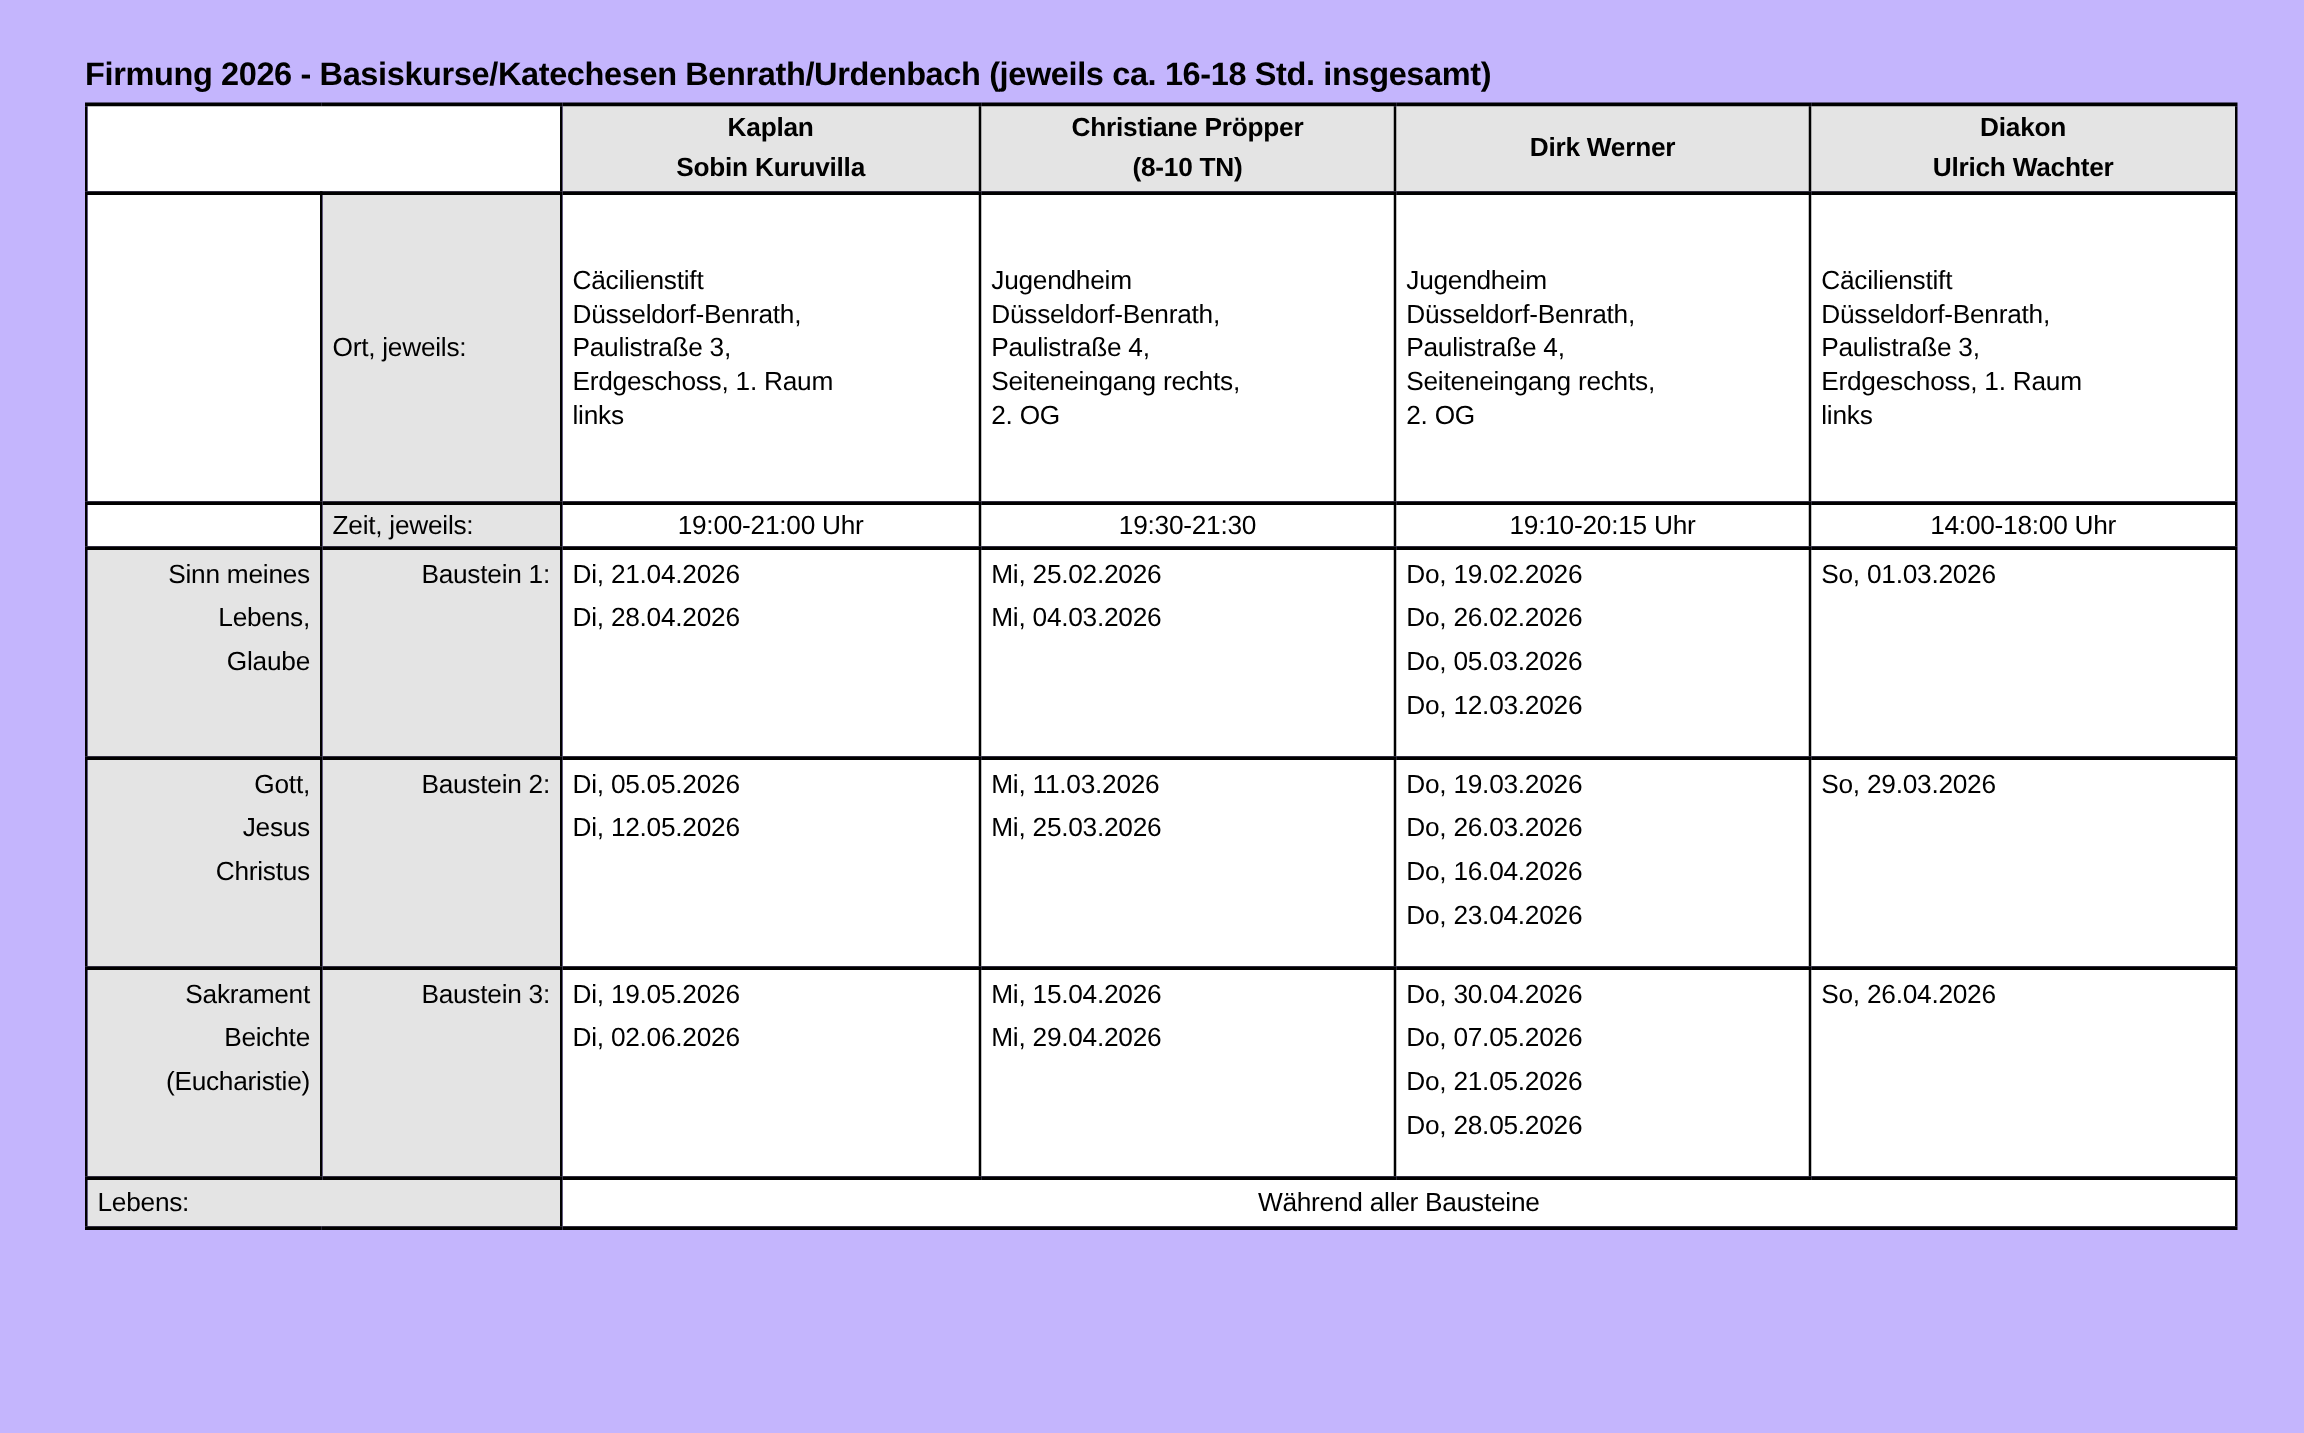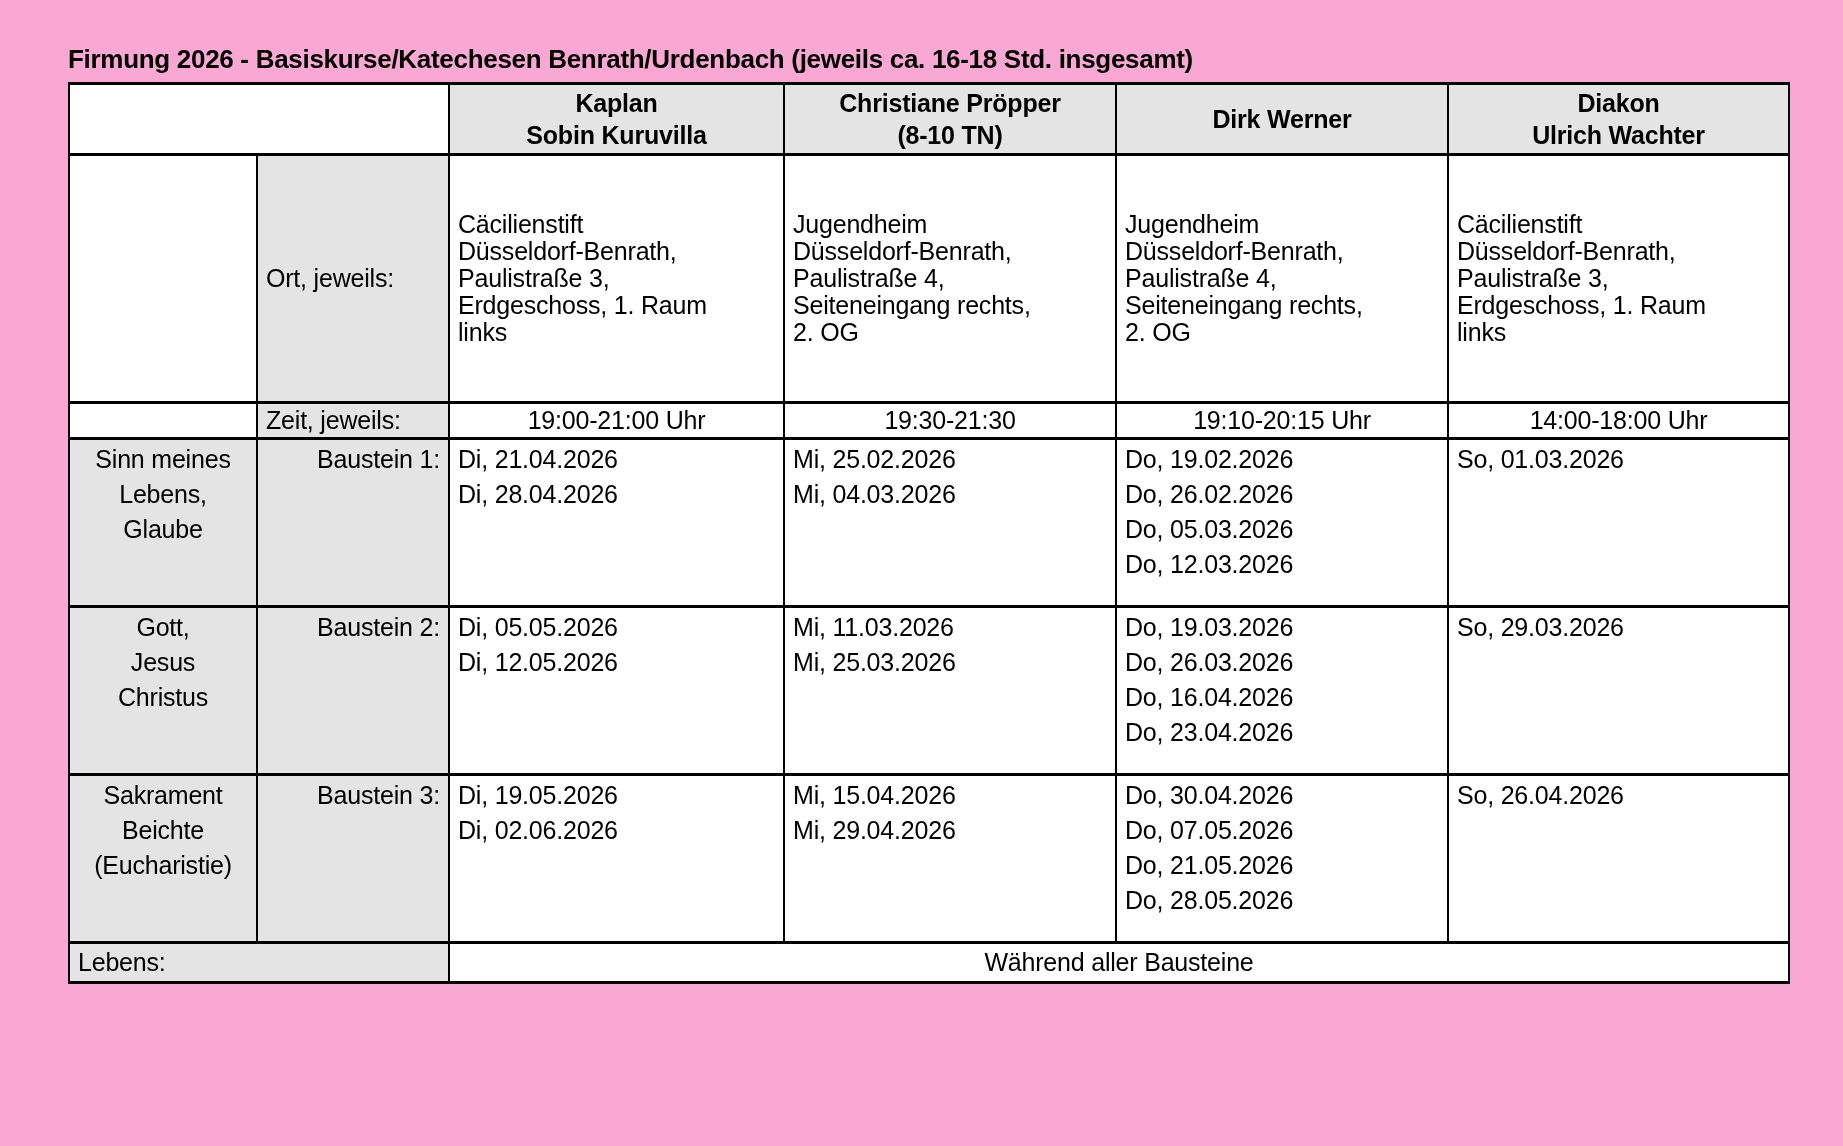--- a/index.html
+++ b/index.html
@@ -6,41 +6,41 @@
     margin: 0;
     padding: 0;
     background: #ffffff;
     font-family: "Liberation Sans", sans-serif;
     color: #000000;
   }
   .page {
     position: relative;
     width: 1843px;
     height: 1146px;
-    background: #f9a8d4;
+    background: #c4b5fd;
     overflow: hidden;
   }
   .title {
     position: absolute;
     left: 68px;
     top: 44px;
     margin: 0;
     font-size: 26px;
     font-weight: bold;
     letter-spacing: -0.3px;
     white-space: nowrap;
   }
   table.schedule {
     position: absolute;
     left: 68px;
     top: 82px;
     border-collapse: collapse;
     table-layout: fixed;
     width: 1720px;
-    font-size: 25px;
+    font-size: 21px;
     letter-spacing: -0.2px;
   }
   table.schedule td, table.schedule th {
     border: 2px solid #000;
     border-top-width: 3px;
     border-bottom-width: 3px;
     padding: 2px 8px;
     overflow: hidden;
   }
   td.blank {
@@ -66,21 +66,21 @@
     vertical-align: middle;
     line-height: 27px;
     background: #ffffff;
   }
   td.zeit {
     text-align: center;
     vertical-align: middle;
     background: #ffffff;
   }
   td.topic {
-    text-align: center;
+    text-align: right;
     vertical-align: top;
     line-height: 35px;
   }
   td.dates {
     text-align: left;
     vertical-align: top;
     line-height: 35px;
     background: #ffffff;
   }
   td.gebet-val {

